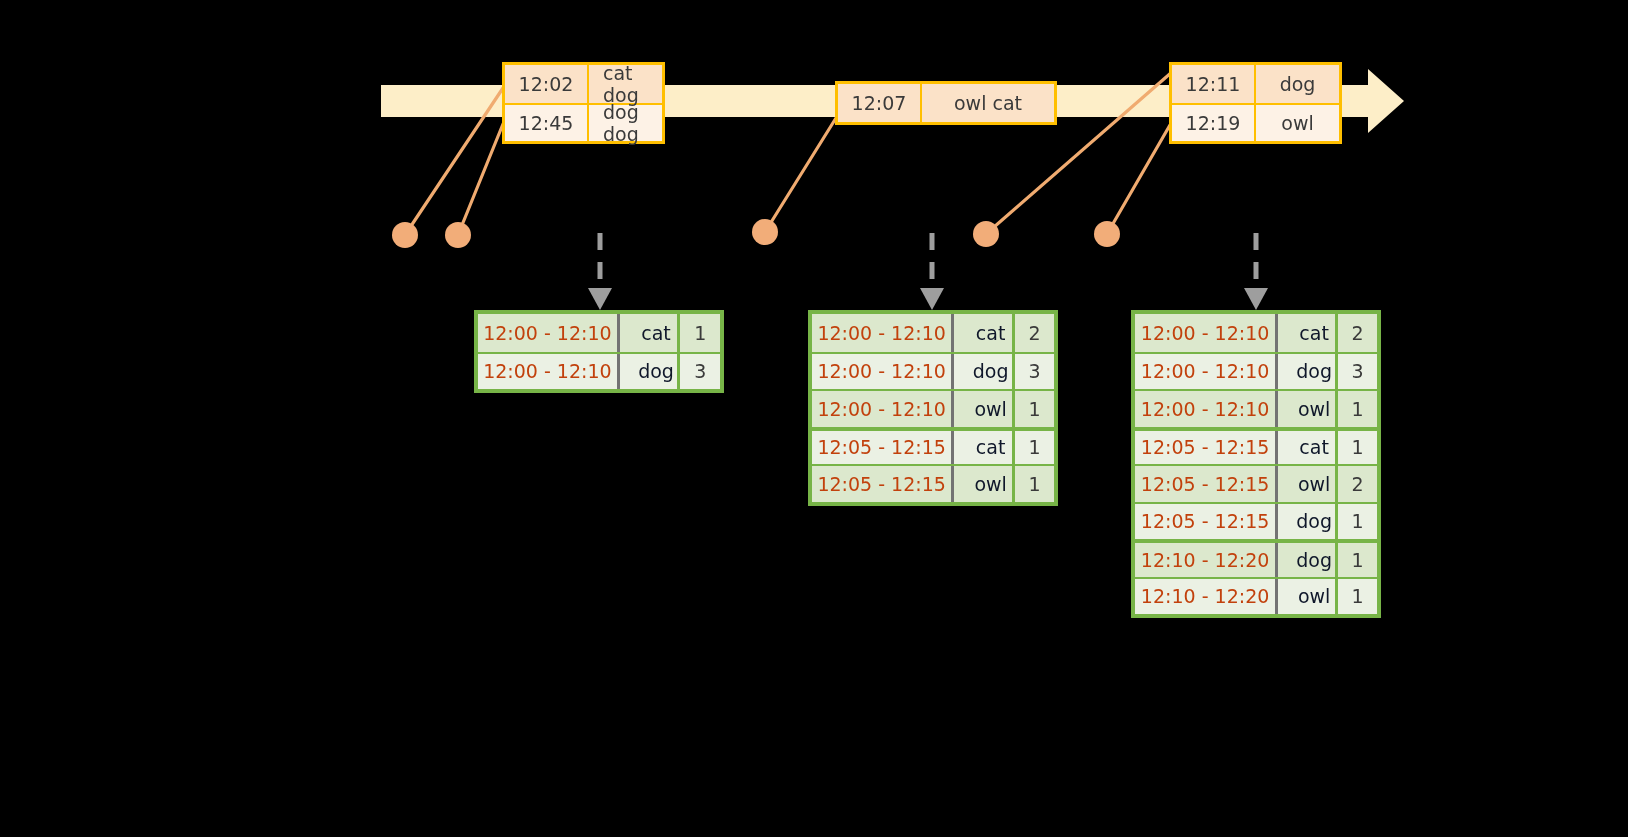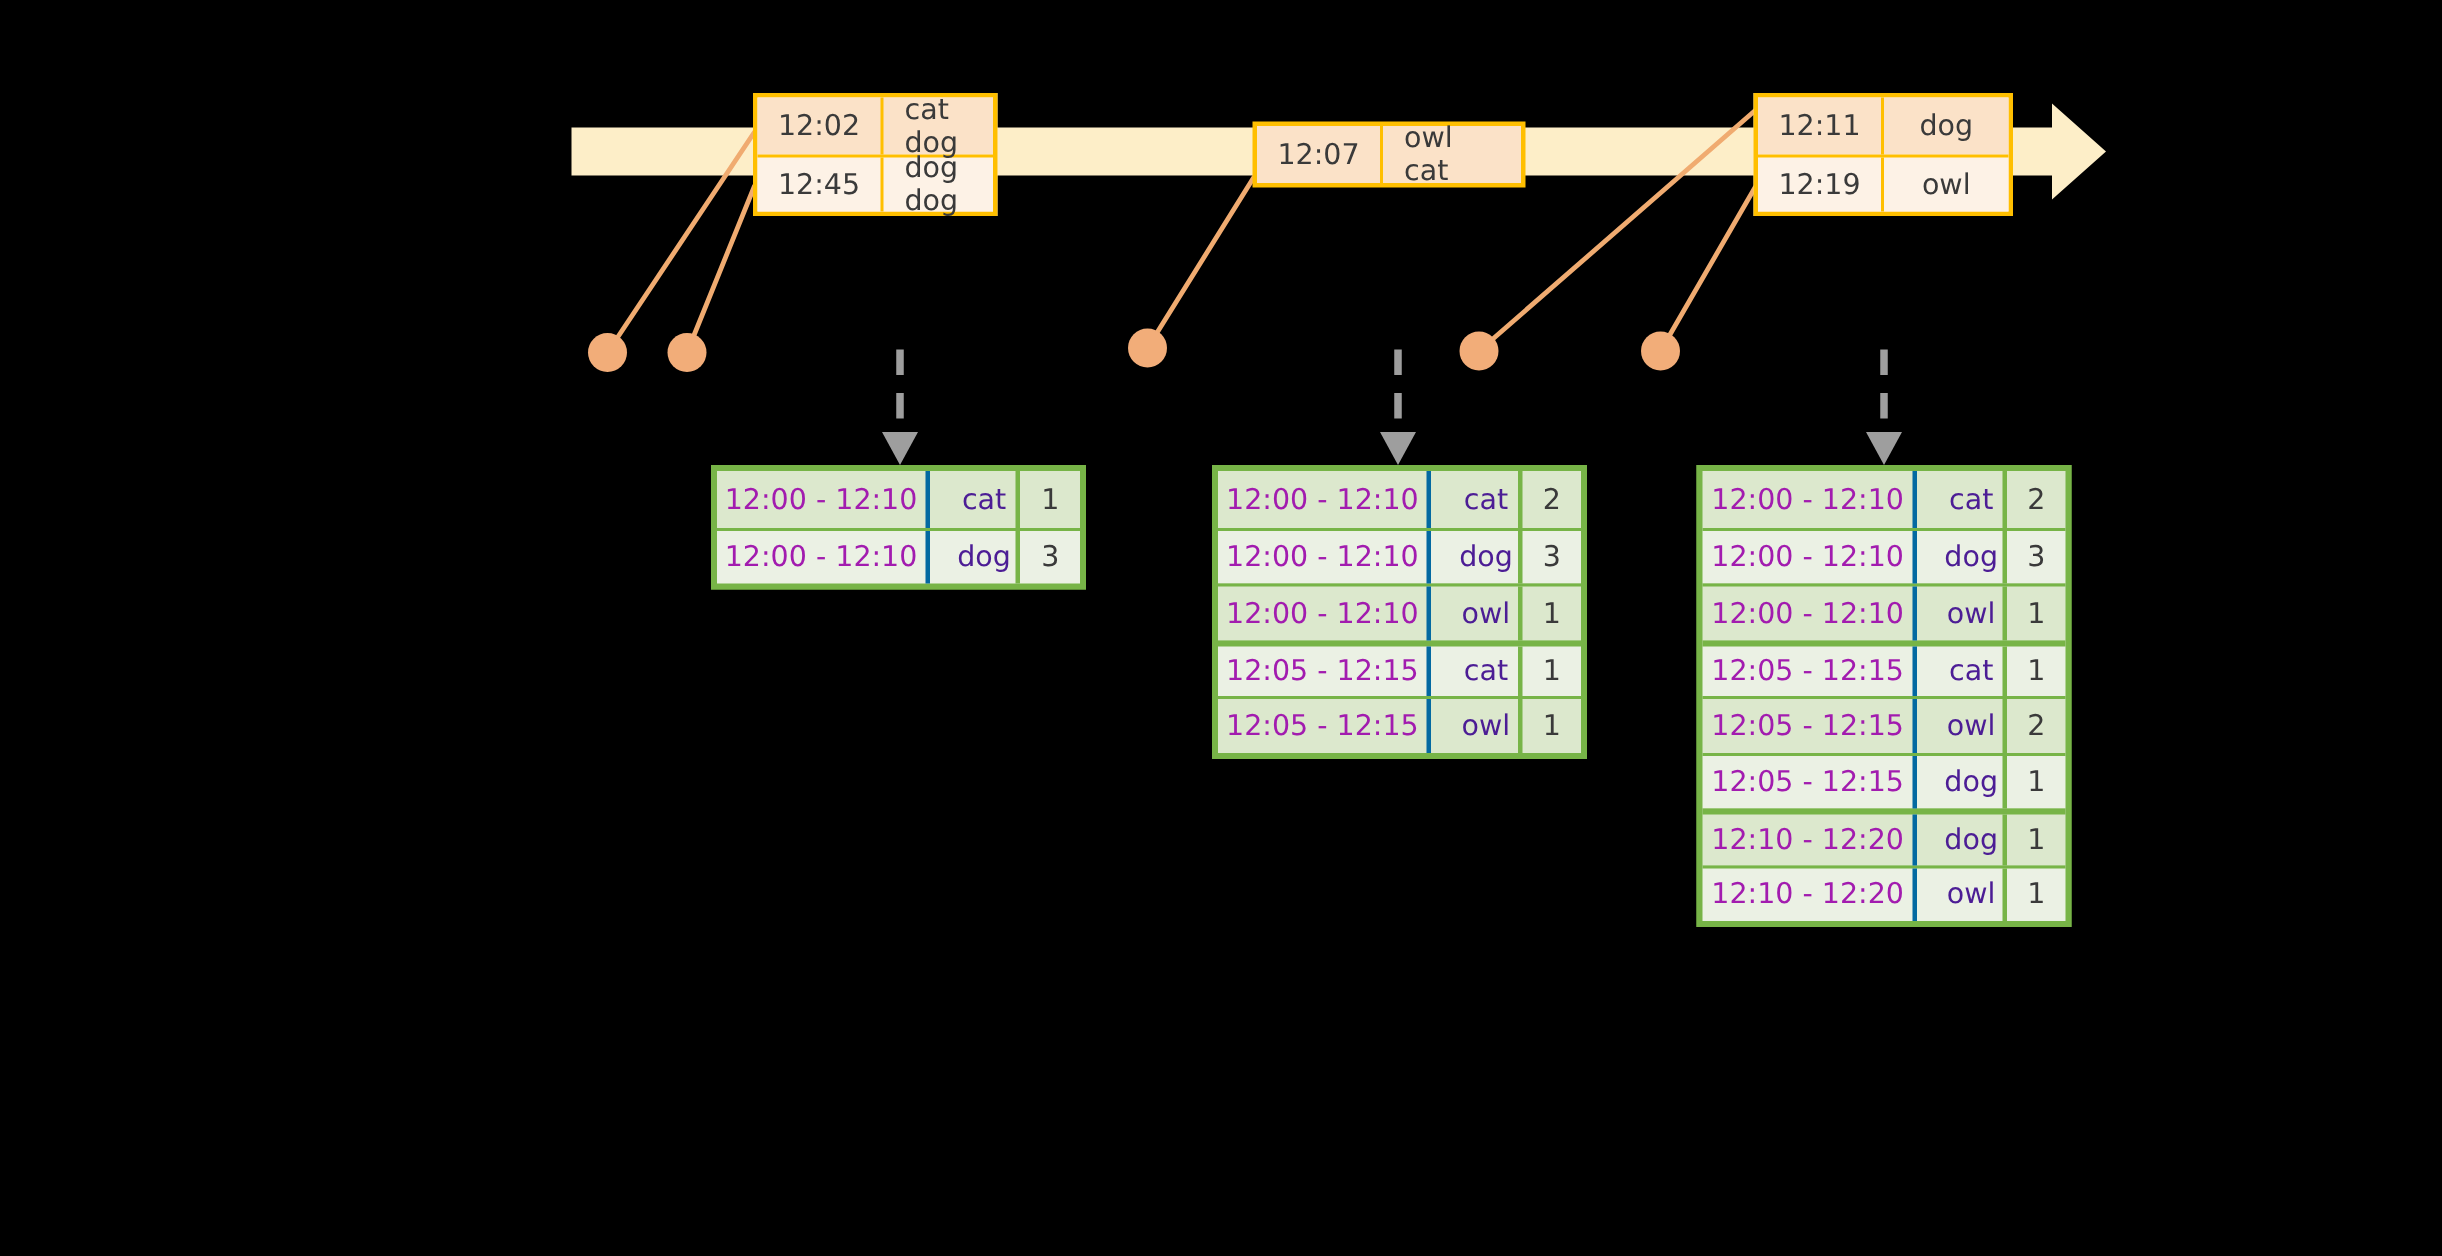--- a/index.html
+++ b/index.html
@@ -88,30 +88,30 @@
   .rt-row.group-start { border-top: 4px solid #77b447; }
   .rt-row.group-start:first-child { border-top: none; }
   .rt-row:not(.group-start) { border-top: 2px solid #77b447; }
   .rt-row:first-child { border-top: none; }
 
   .rt-window {
     display: flex;
     align-items: center;
     justify-content: center;
     font-size: 19px;
-    color: #a21caf;
-    box-sizing: border-box;
-    border-right: 3px solid #0369a1;
+    color: #c2410c;
+    box-sizing: border-box;
+    border-right: 3px solid #737373;
   }
   .rt-key {
     display: flex;
     align-items: center;
     justify-content: center;
     font-size: 19px;
-    color: #4c1d95;
+    color: #0f172a;
     box-sizing: border-box;
     border-right: 3px solid #77b447;
     padding-left: 15px;
   }
   .rt-count {
     display: flex;
     align-items: center;
     justify-content: center;
     font-size: 19px;
     color: #3a3a3a;
@@ -175,21 +175,21 @@
     <div class="event-row shade-dark">
       <div class="ev-time">12:02</div>
       <div class="ev-text">cat dog</div>
     </div>
     <div class="event-row shade-light">
       <div class="ev-time">12:45</div>
       <div class="ev-text">dog dog</div>
     </div>
   </div>
 
-  <div class="event-box" id="event-box-2" style="left:835px; top:81px; width:182px;">
+  <div class="event-box" id="event-box-2" style="left:835px; top:81px; width:222px;">
     <div class="event-row shade-dark">
       <div class="ev-time">12:07</div>
       <div class="ev-text">owl cat</div>
     </div>
   </div>
 
   <div class="event-box" id="event-box-3" style="left:1169px; top:62px; width:173px;">
     <div class="event-row shade-dark">
       <div class="ev-time">12:11</div>
       <div class="ev-text">dog</div>

